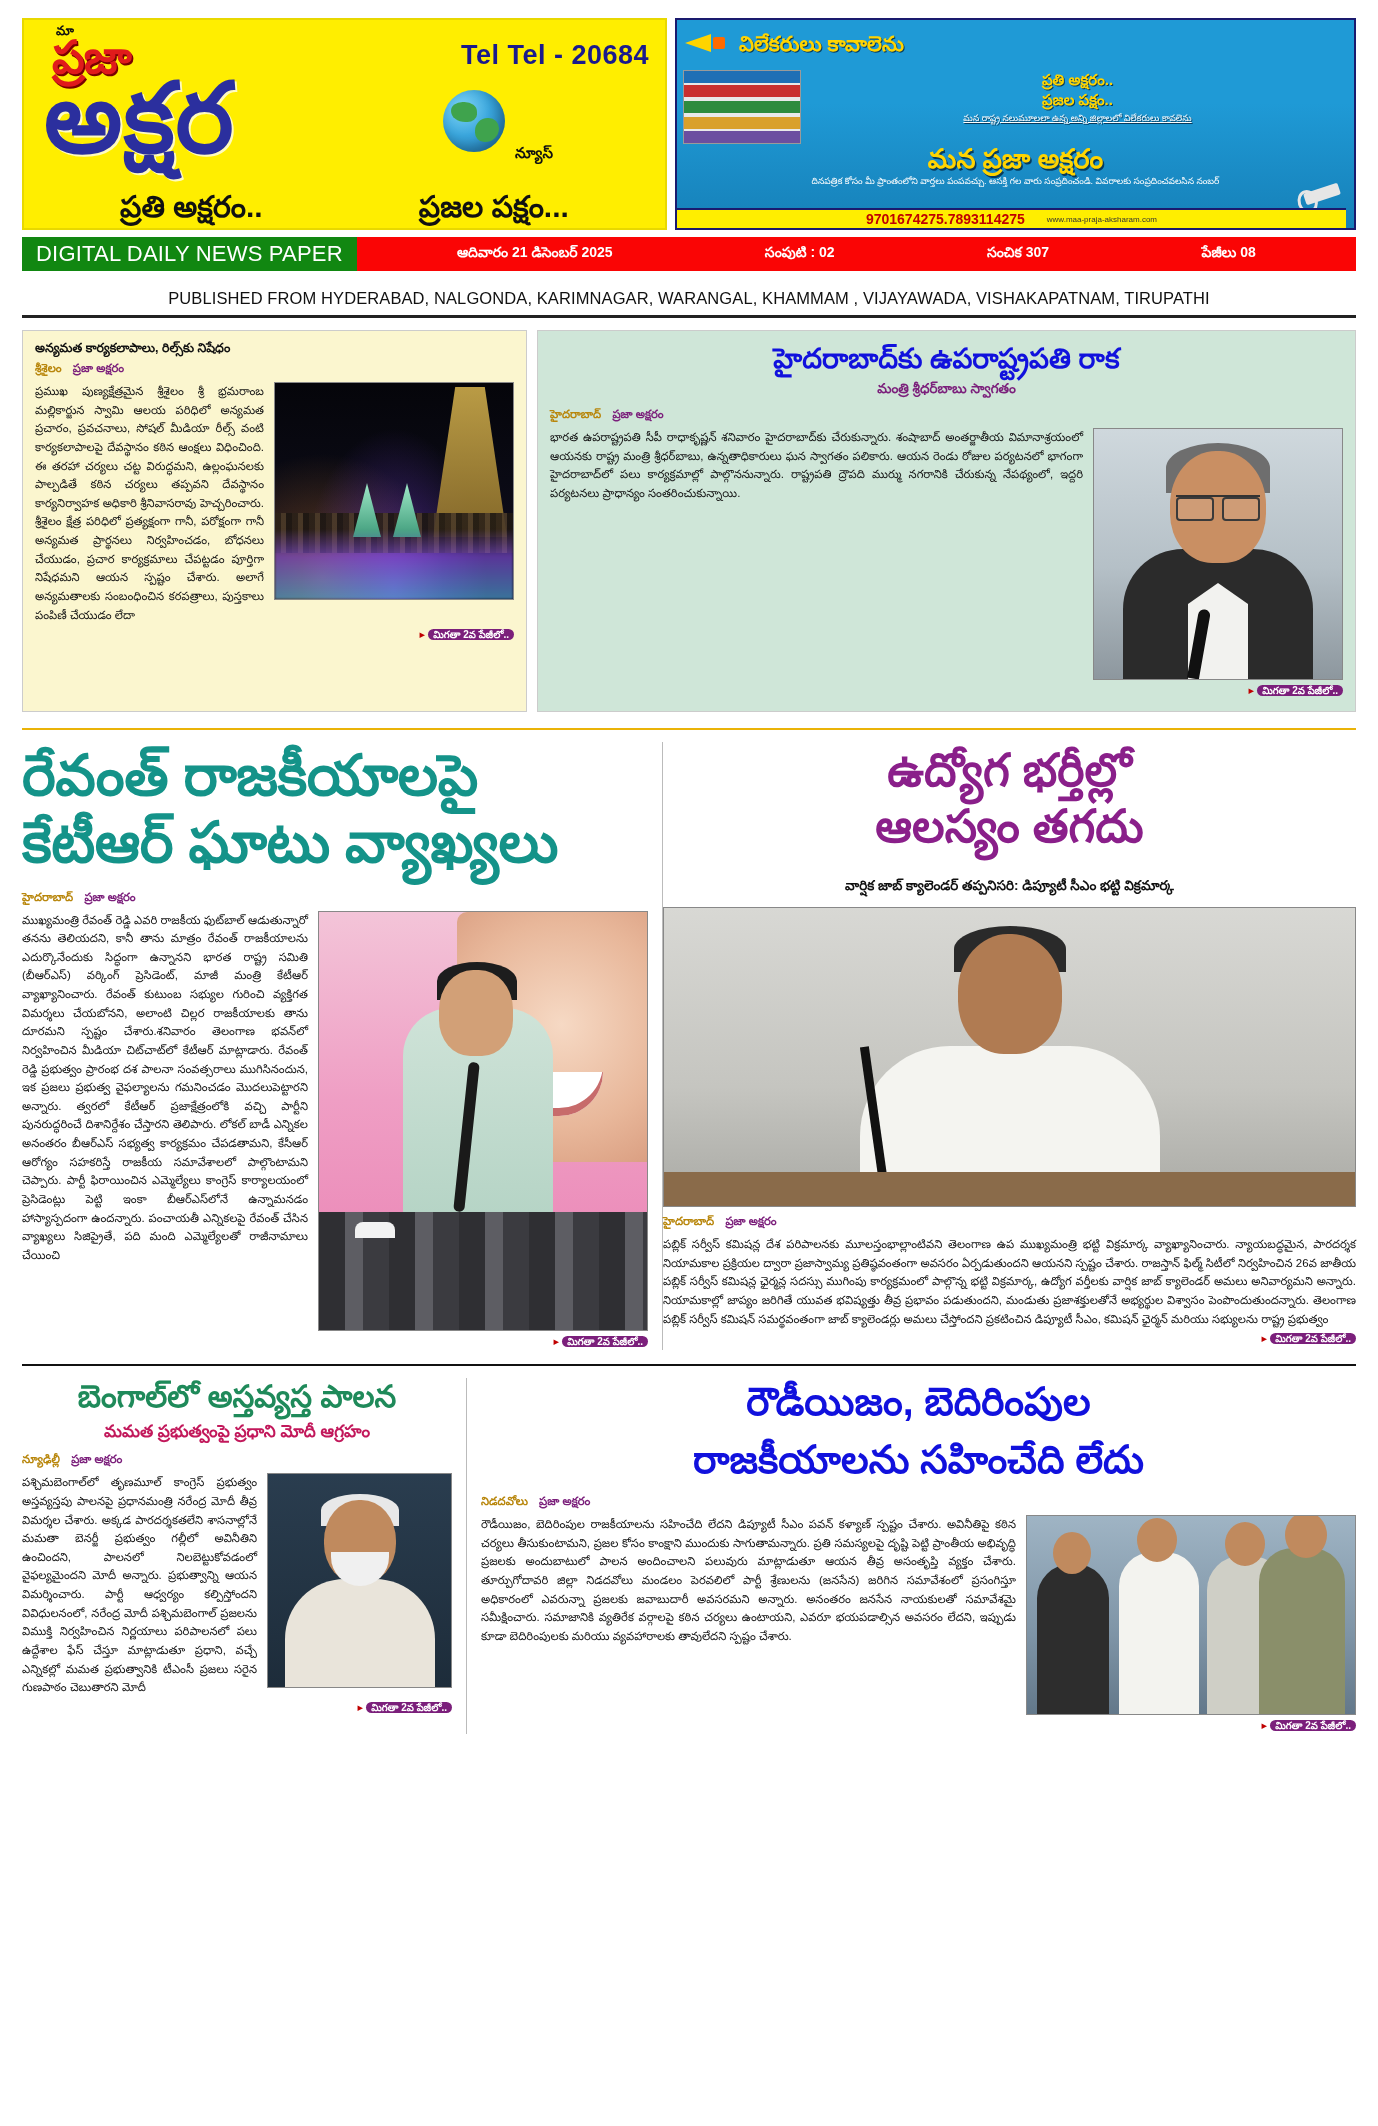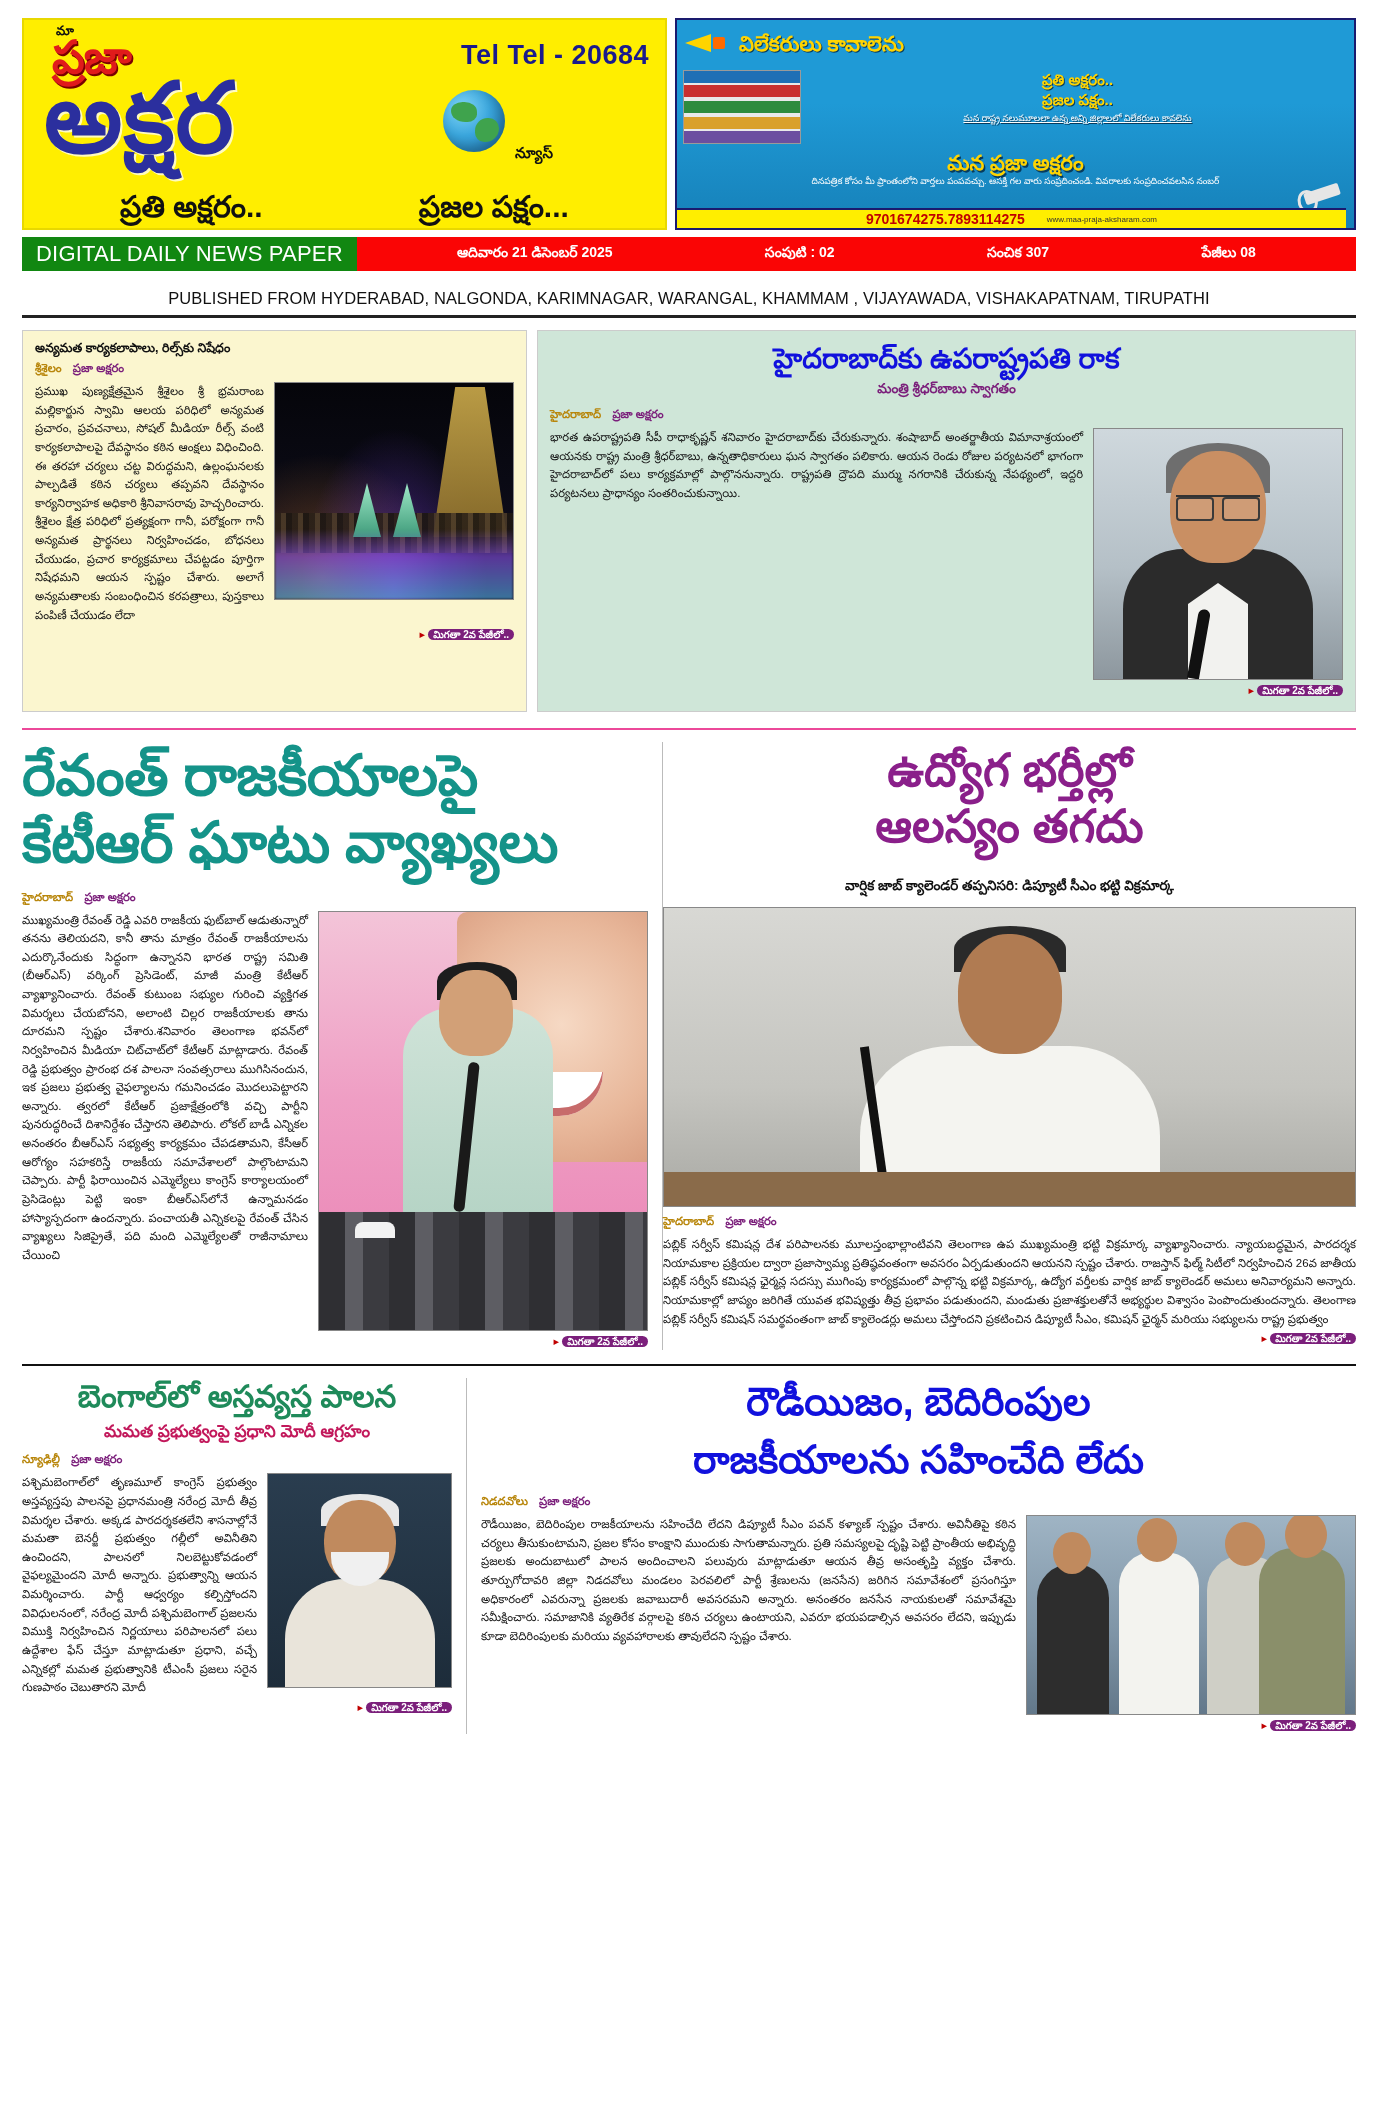--- a/index.html
+++ b/index.html
@@ -198,24 +198,24 @@
     font-size: 9px;
     font-weight: normal;
     line-height: 1.2;
     display: block;
     margin-top: 2px;
     text-decoration: underline;
   }
   .ad-brand {
     text-align: center;
     color: #ffd400;
-    font-size: 21px;
+    font-size: 27px;
     font-weight: bold;
     text-shadow: 1.5px 1.5px 0 #063b5e;
-    margin-top: 8px;
+    margin-top: 2px;
     line-height: 1;
   }
   .ad-note {
     text-align: center;
     color: #ffffff;
     font-size: 9px;
     line-height: 1.25;
     padding: 3px 8px 0 8px;
   }
   .ad-phone {
@@ -440,21 +440,21 @@
   }
   .ph-vp .mic {
     position:absolute; left: 40%; bottom: 0; width: 12px; height: 70px;
     background: #111; transform: rotate(10deg); border-radius: 6px 6px 0 0;
   }
 
   
   .main-row {
     display: flex;
     margin-top: 16px;
-    border-top: 2px solid #ec4899;
+    border-top: 2px solid #eab308;
     padding-top: 12px;
   }
   .main-left { flex: 0 0 640px; padding-right: 14px; }
   .main-right { flex: 1 1 auto; border-left: 1px solid #bbb; }
 
   .hl-teal {
     color: #149389;
     font-size: 57px;
     font-weight: bold;
     line-height: 1.18;

